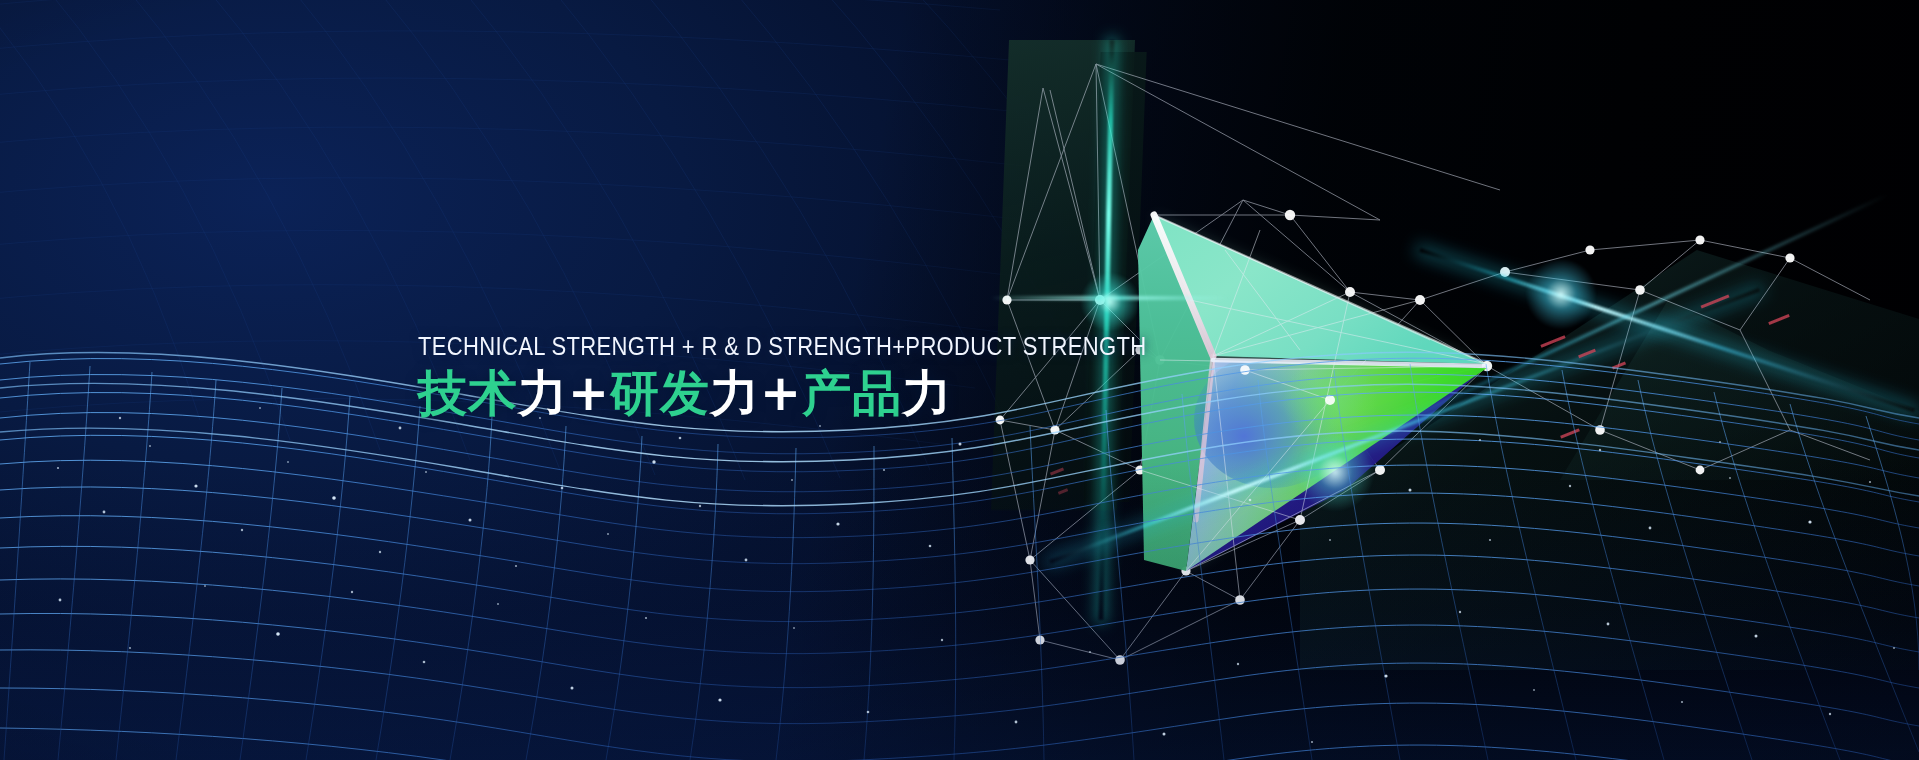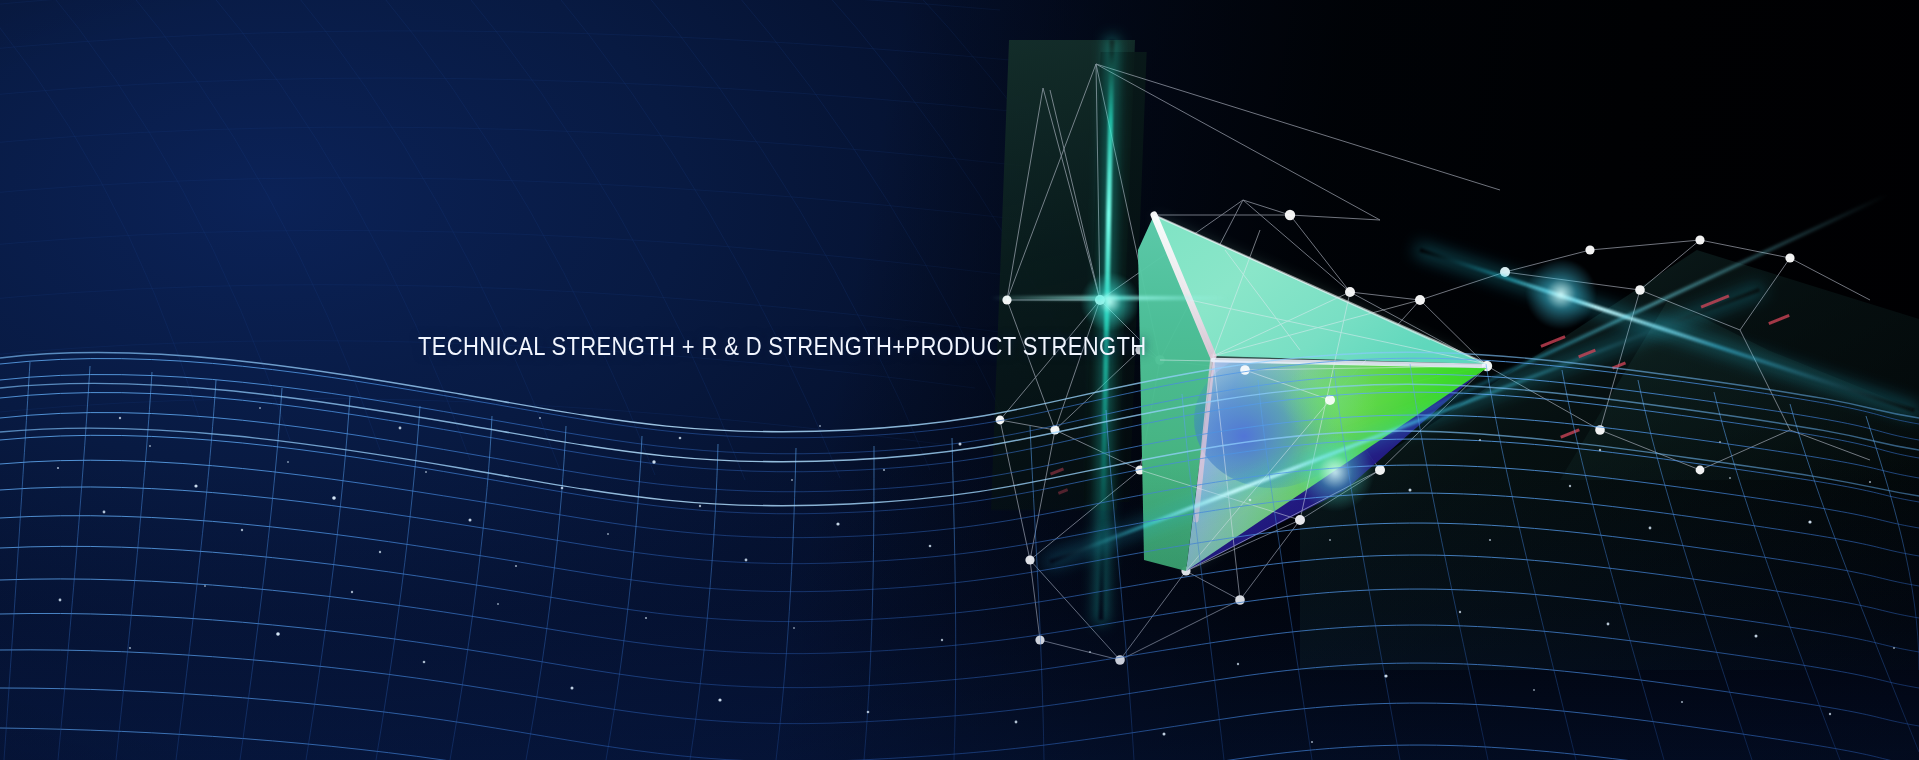--- a/index.html
+++ b/index.html
@@ -625,16 +625,19 @@
         <circle cx="960" cy="444" r="1.5" opacity=".84"></circle>
           <circle cx="1480" cy="440" r="1.1" opacity=".66"></circle>
         <circle cx="1600" cy="450" r="1.2" opacity=".7"></circle>
           <circle cx="1720" cy="442" r="1" opacity=".6"></circle>
       </g>
     </svg>
   </div>
 
   <div id="text-block">
     <div id="headline-en">TECHNICAL STRENGTH + R &amp; D STRENGTH+PRODUCT STRENGTH</div>
+    <div id="headline-cn">
+      <span class="cn-green">技术</span><span class="cn-white">力</span><span class="cn-white">+</span><span class="cn-green">研发</span><span class="cn-white">力</span><span class="cn-white">+</span><span class="cn-green">产品</span><span class="cn-white">力</span>
+    </div>
   </div>
 
   <div id="vignette"></div>
 </div>
 
 </body></html>

